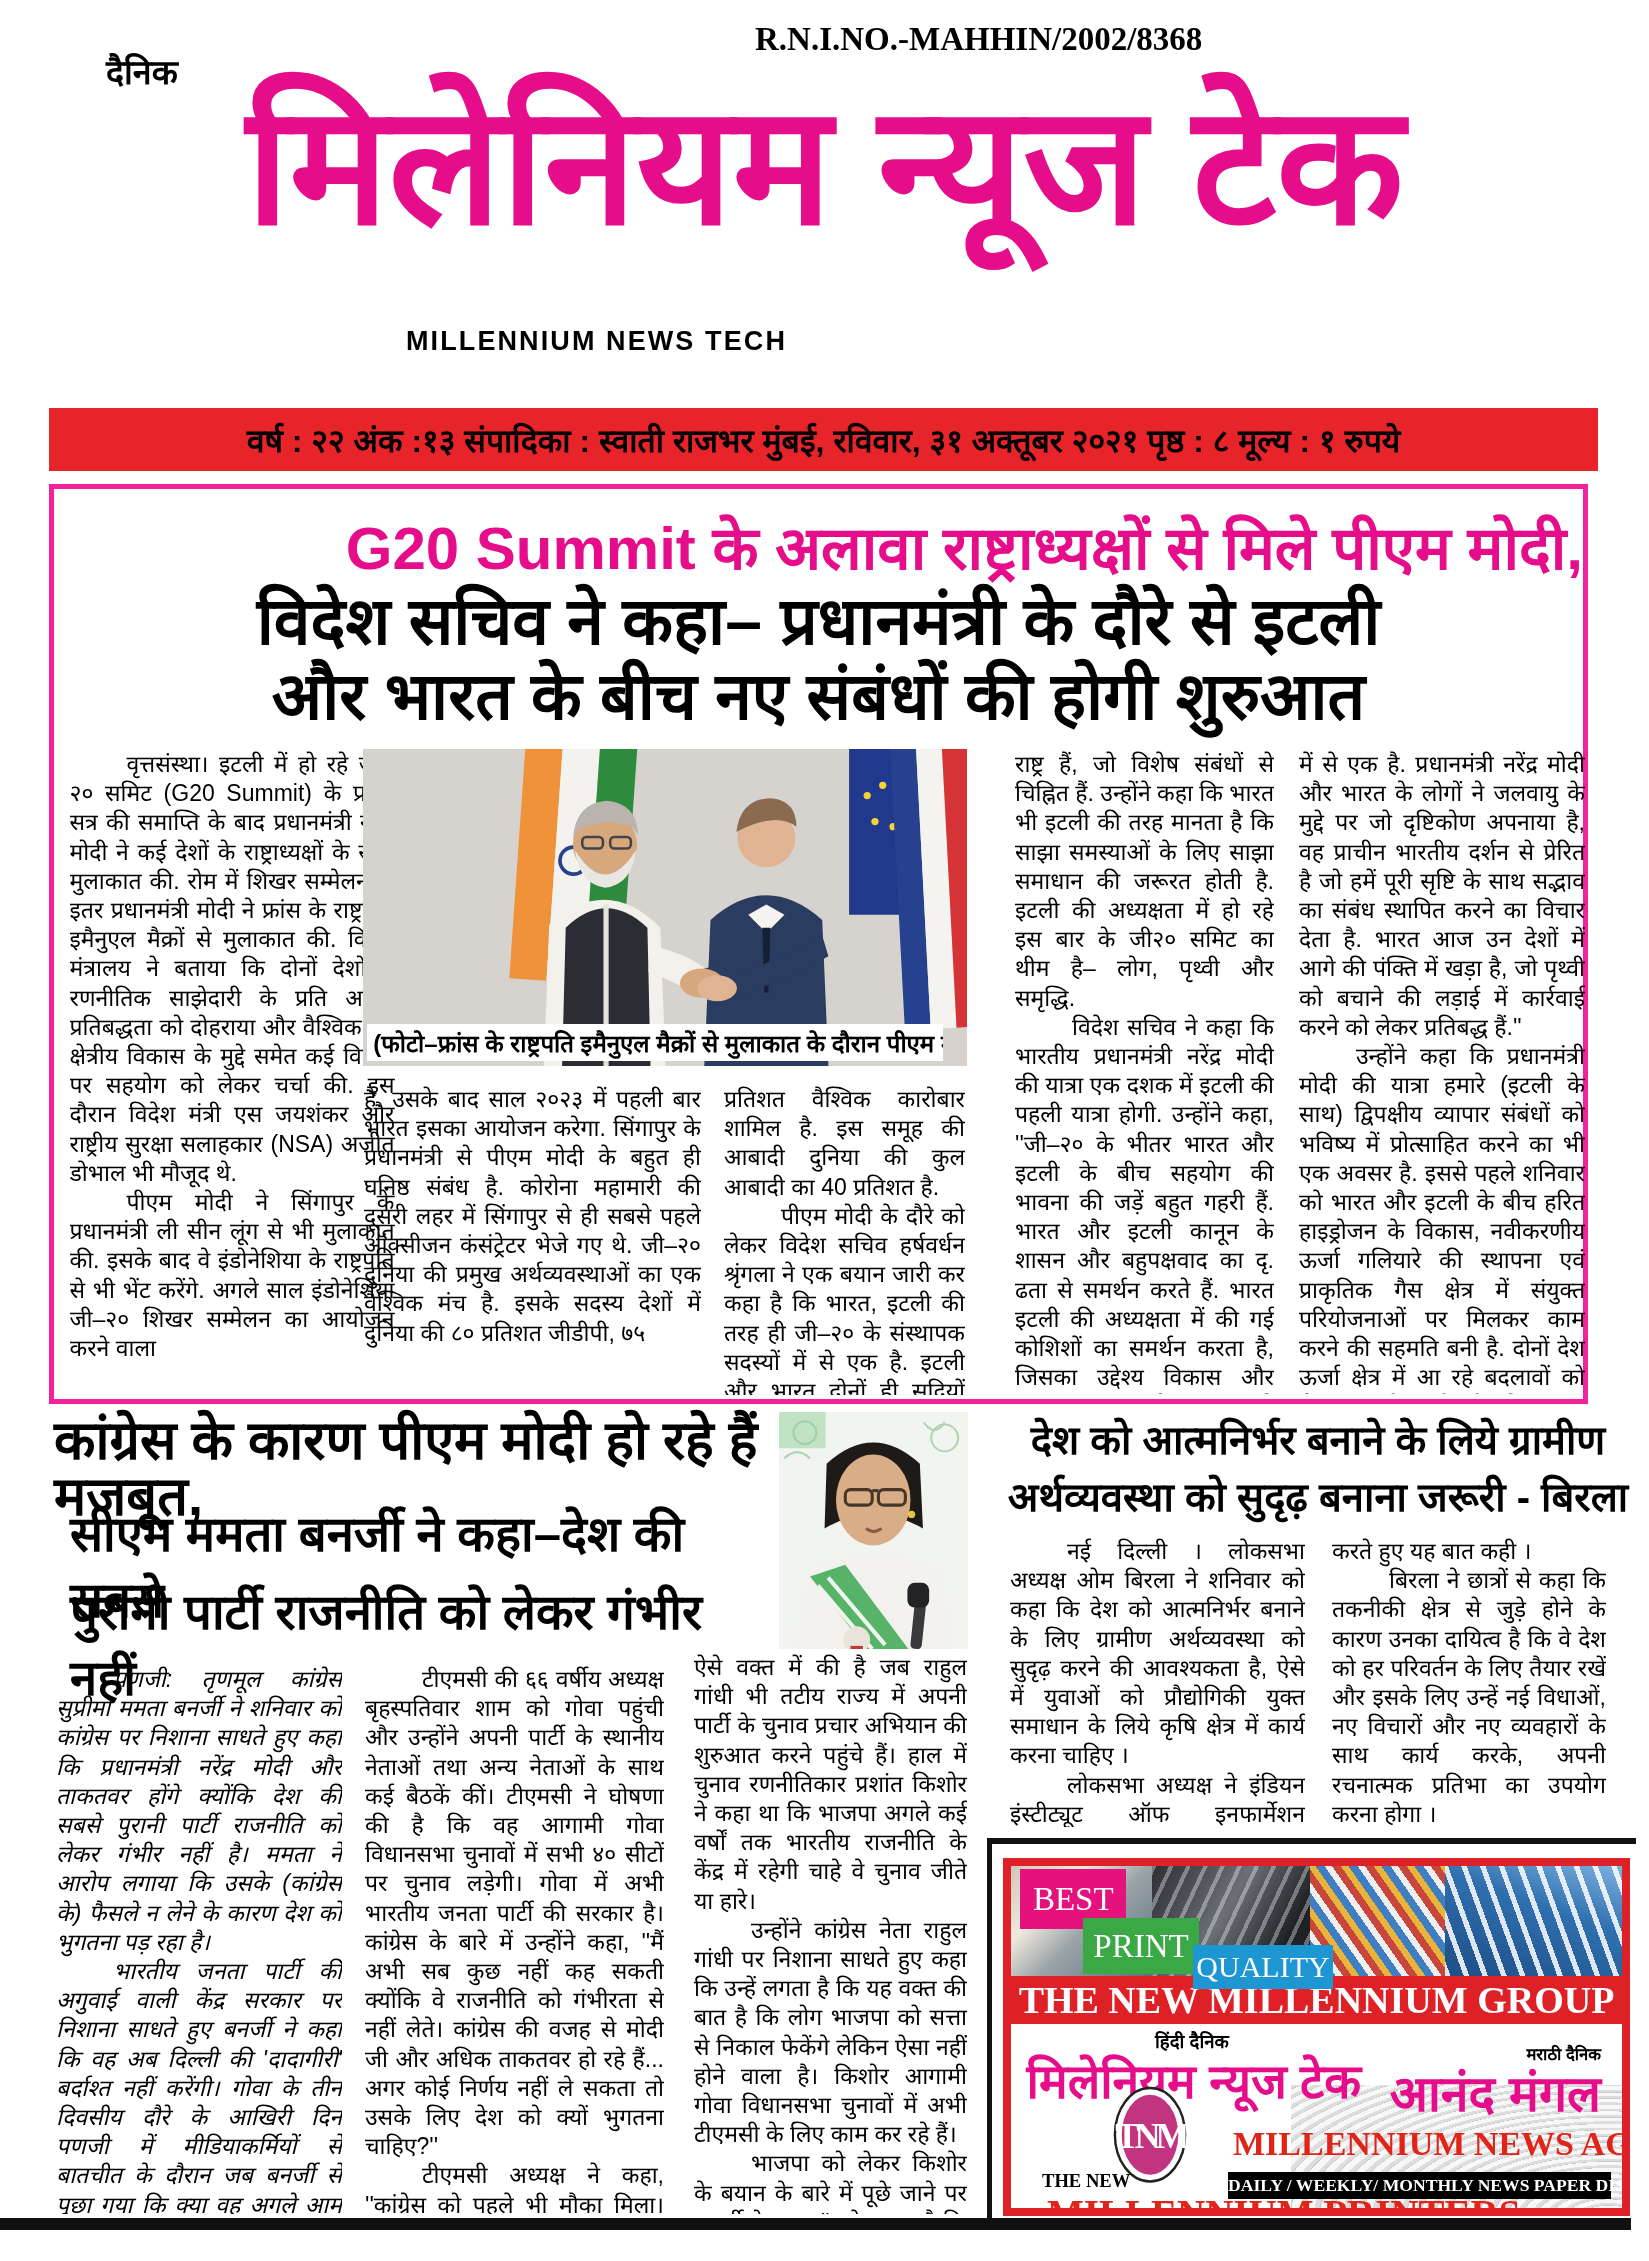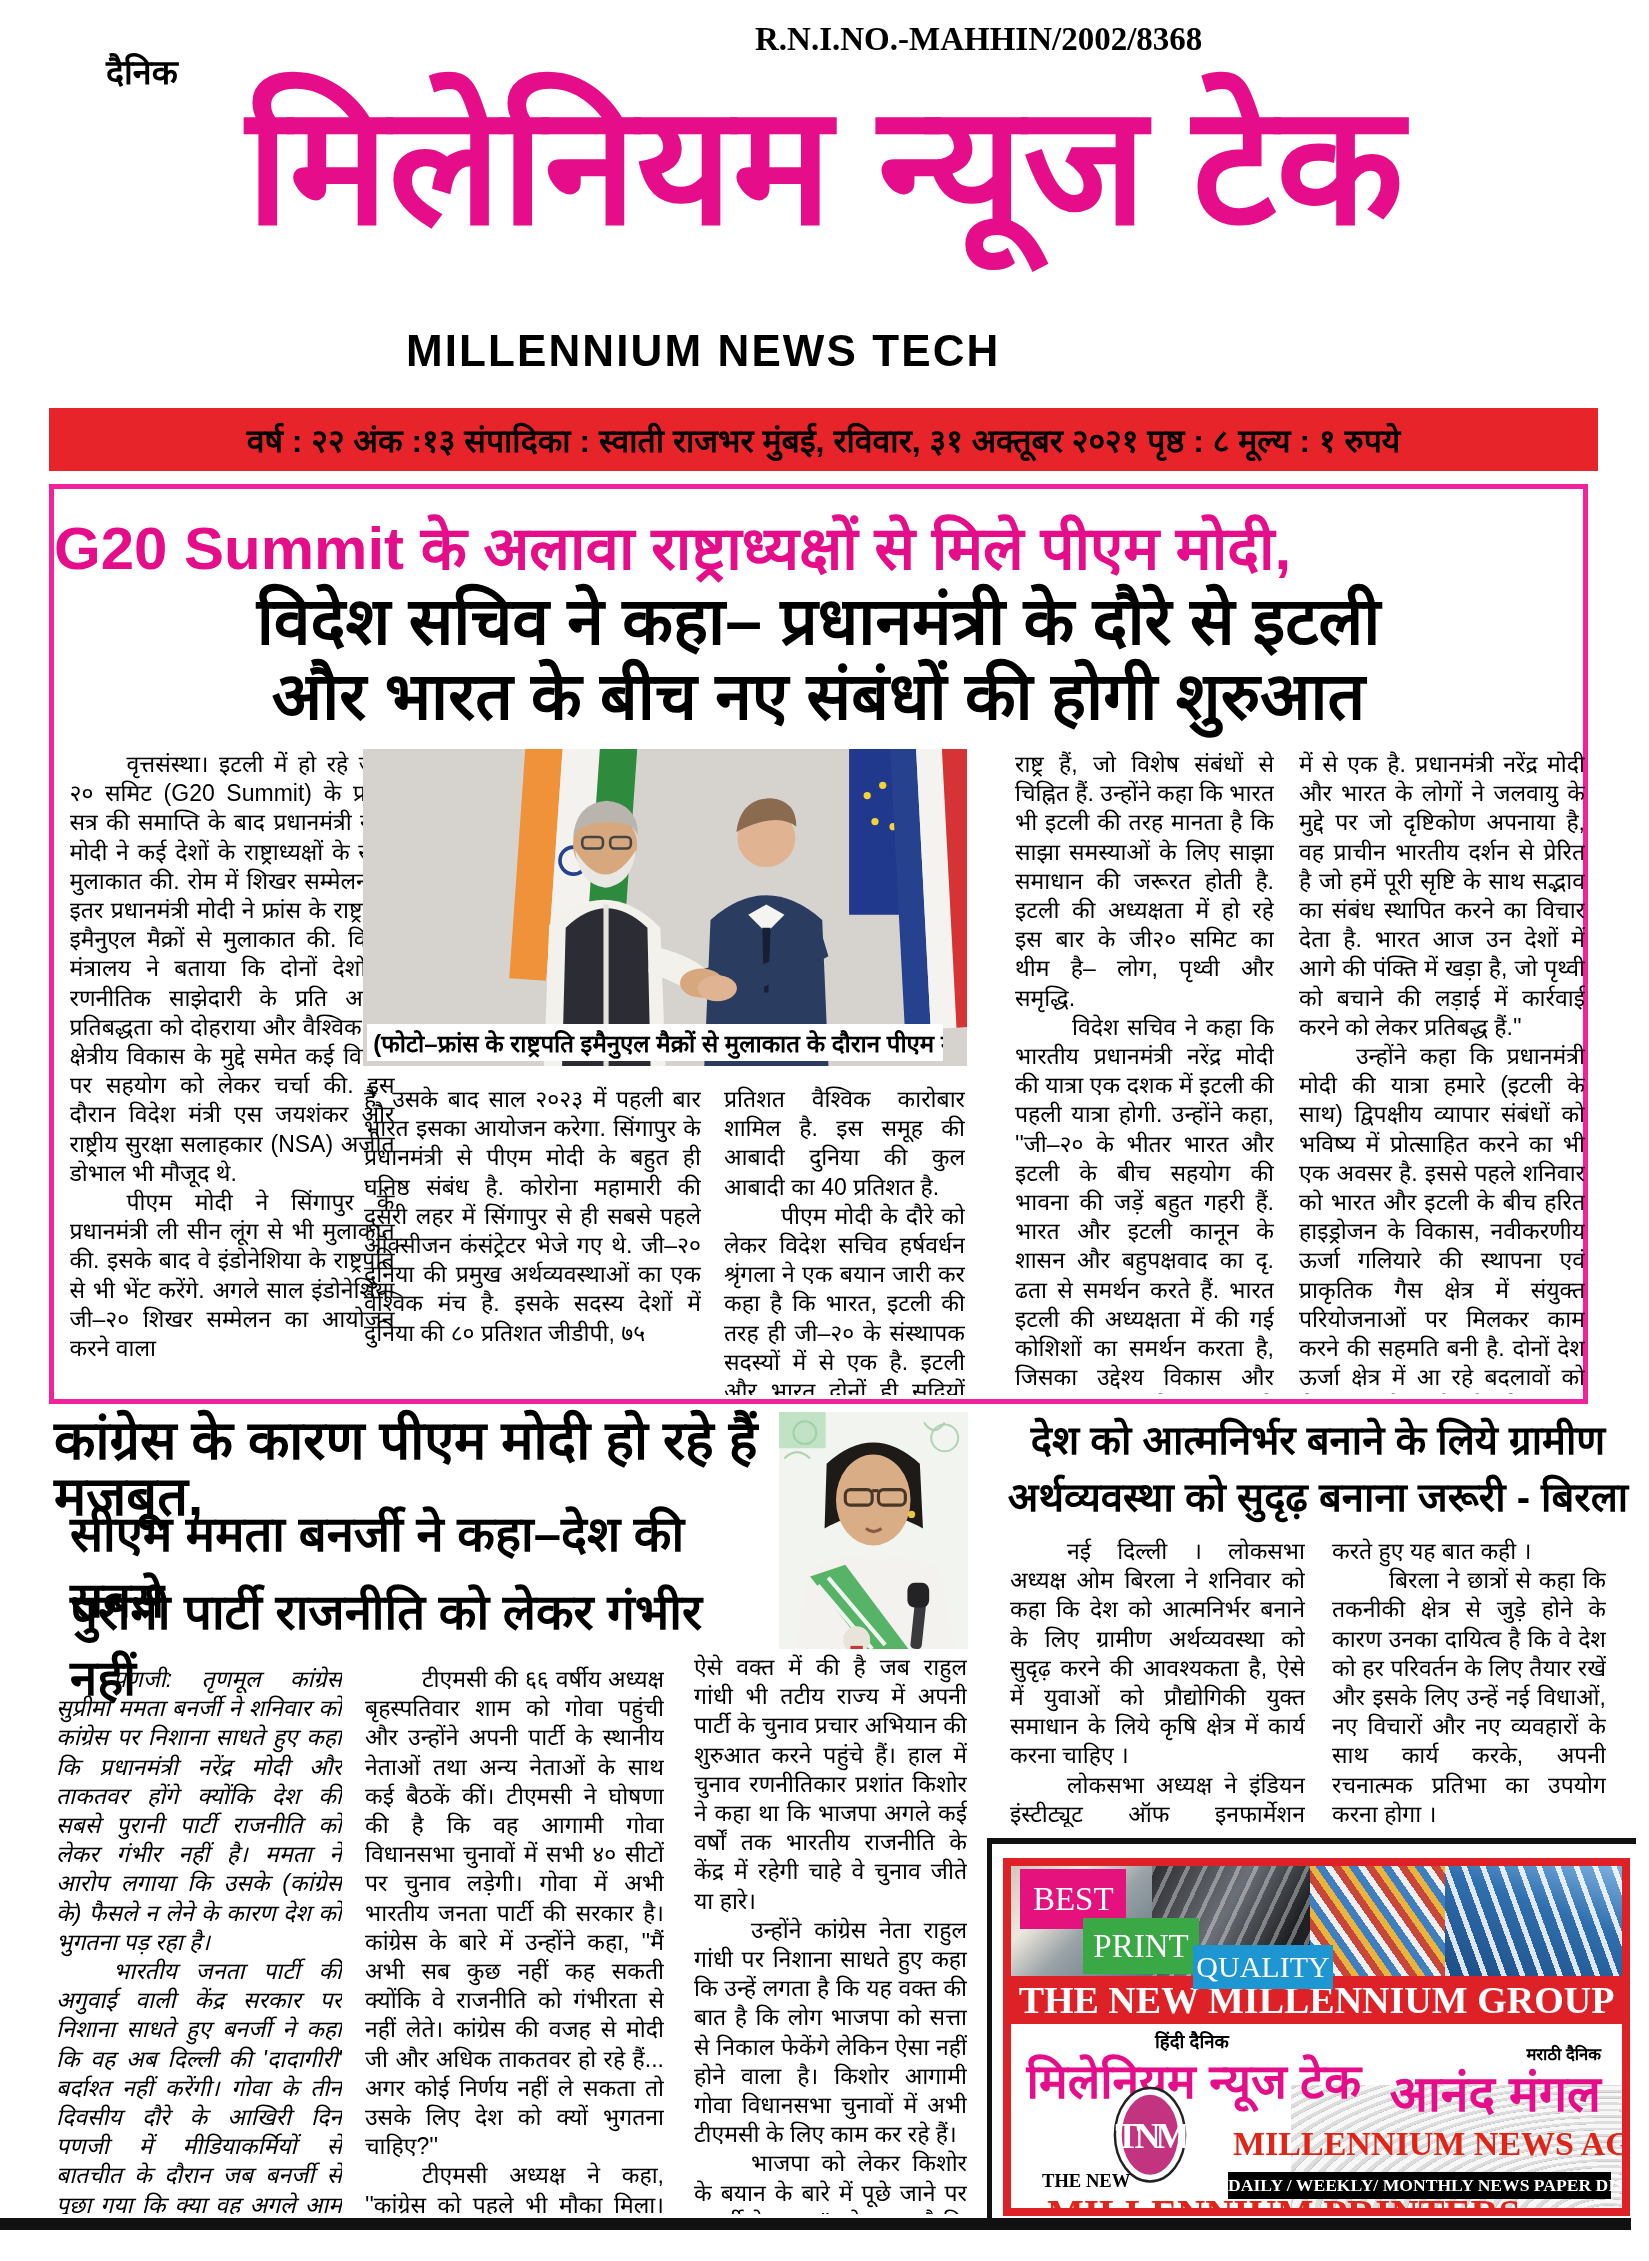--- a/index.html
+++ b/index.html
@@ -6,27 +6,27 @@
   #page{position:relative;width:1650px;height:2261px;background:#fff;overflow:hidden;
         font-family:"Liberation Sans","DejaVu Sans",sans-serif;color:#000;}
   .abs{position:absolute;}
 
   
   .edition{left:106px;top:48px;font-size:34px;font-weight:bold;}
   .rni{left:755px;top:21px;font-size:33px;font-weight:bold;
        font-family:"Liberation Serif","DejaVu Serif",serif;}
   .masthead-hi{left:0;top:21px;width:100%;text-align:center;font-size:166px;line-height:1.75;
        font-weight:bold;color:var(--pink);white-space:nowrap;}
-  .masthead-en{left:406px;top:326px;font-size:44px;font-weight:bold;letter-spacing:2.1px;}
+  .masthead-en{left:406px;top:326px;font-size:27px;font-weight:bold;letter-spacing:2.1px;}
   .infobar{left:49px;top:408px;width:1549px;height:63px;background:var(--red);color:#000000;
        font-size:32px;font-weight:bold;display:flex;align-items:center;justify-content:center;white-space:nowrap;}
 
   
   .leadbox{left:49px;top:484px;width:1539px;height:920px;border:5.2px solid var(--border-pink);box-sizing:border-box;}
-  .kicker{left:0;right:0;top:15.5px;text-align:left;font-size:60px;font-weight:900;color:var(--pink);white-space:nowrap;}
+  .kicker{left:0;right:0;top:15.5px;text-align:right;font-size:60px;font-weight:900;color:var(--pink);white-space:nowrap;}
   .lead-h{left:0;right:0;text-align:center;font-size:66px;font-weight:900;line-height:1.08;white-space:nowrap;}
   .lead-h1{top:97px;}
   .lead-h2{top:172px;}
   .body-col{position:absolute;font-size:23px;line-height:1.27;text-align:justify;overflow:hidden;}
   .body-col p{margin:0;text-indent:57px;}
   .body-col.cont p:first-child{text-indent:0;}
   .l-col1{left:15.5px;top:261px;width:325px;height:644px;}
   .l-photo{left:309px;top:260px;width:604px;height:317px;background:#d9d6d3;}
   .l-photo svg{display:block;width:100%;height:100%;}
   .l-caption{position:absolute;left:4.1px;right:24px;bottom:5.2px;background:#fff;color:#000;

